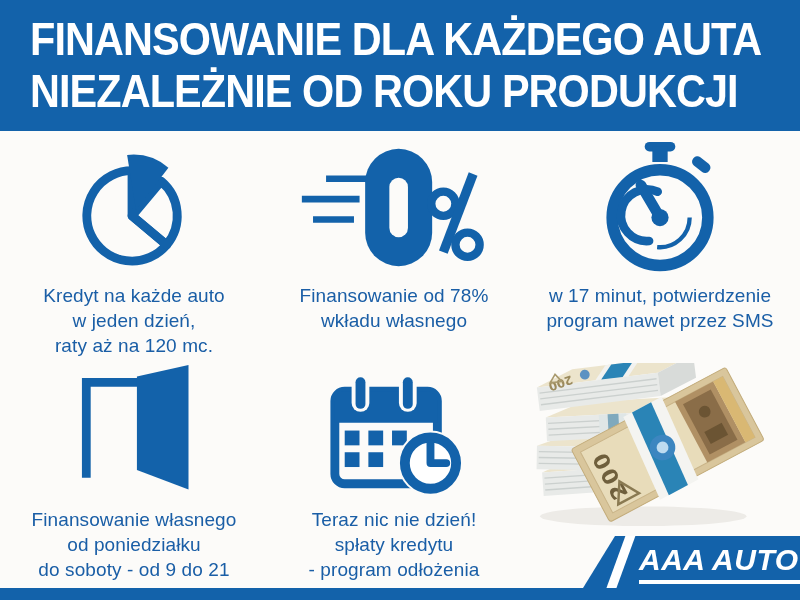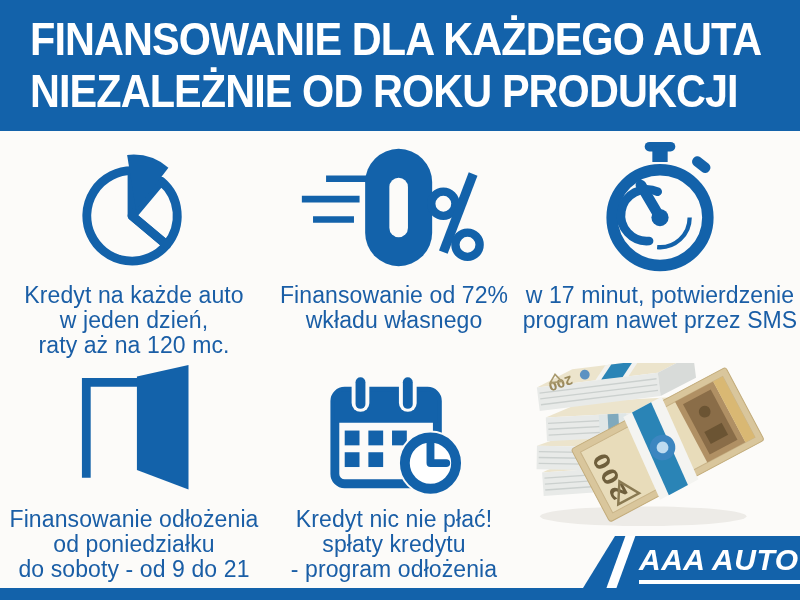--- a/index.html
+++ b/index.html
@@ -27,21 +27,21 @@
   .grid{
     position:absolute;top:131px;left:0;width:800px;height:457px;
     display:grid;grid-template-columns:268px 252px 280px;grid-template-rows:230px 227px;
   }
   .cell{display:flex;flex-direction:column;align-items:center;}
   .icon-box{display:flex;align-items:center;justify-content:center;}
   .r1 .icon-box{height:152px;}
   .r2 .icon-box{height:146px;}
   .cell-money .icon-box{height:auto;margin-top:2px;}
   .caption{
-    text-align:center;font-size:23px;line-height:25px;font-weight:500;
+    text-align:center;font-size:19px;line-height:25px;font-weight:500;
     color:var(--caption_blue);letter-spacing:.1px;
   }
   .caption span{display:block;}
   
   .f{fill:var(--primary_blue);}
   .s{stroke:var(--primary_blue);fill:none;}
   .bgfill{fill:var(--background);}
   .money-text{font-family:"DejaVu Sans",sans-serif;font-weight:bold;}
   
   .bottom-strip{position:absolute;left:0;top:588px;width:800px;height:12px;background:var(--primary_blue);}
@@ -94,21 +94,21 @@
           <path class="s" stroke-width="7" d="M2 59 H64"></path>
           <path class="s" stroke-width="7" d="M14 81 H58"></path>
           <rect class="f" x="70" y="5" width="72" height="126" rx="36"></rect>
           <rect class="bgfill" x="96" y="36" width="20" height="64" rx="10"></rect>
           <circle class="s" stroke-width="9" cx="154" cy="64" r="13"></circle>
           <path class="s" stroke-width="10" d="M186 32 L154 116"></path>
           <circle class="s" stroke-width="9" cx="180" cy="108" r="13"></circle>
         </svg>
       </div>
       <div class="caption">
-        <span>Finansowanie od 72%</span>
+        <span>Finansowanie od 78%</span>
         <span>wkładu własnego</span>
       </div>
     </div>
 
     <div class="cell r1">
       <div class="icon-box">
         <svg width="134" height="140" viewBox="0 0 140 146">
           <rect class="f" x="54" y="5" width="32" height="10" rx="5"></rect>
           <rect class="f" x="62" y="10" width="16" height="16"></rect>
           <rect class="f" x="103" y="23" width="21" height="11" rx="5" transform="rotate(38 113 28)"></rect>
@@ -126,21 +126,21 @@
     </div>
 
     <div class="cell r2">
       <div class="icon-box">
         <svg width="120" height="146" viewBox="0 0 122 150">
           <path class="s" stroke-width="9" d="M12 120 V22 H70"></path>
           <polygon class="f" points="64,16 117,4 117,132 64,112"></polygon>
         </svg>
       </div>
       <div class="caption">
-        <span>Finansowanie odłożenia</span>
+        <span>Finansowanie własnego</span>
         <span>od poniedziałku</span>
         <span>do soboty - od 9 do 21</span>
       </div>
     </div>
 
     <div class="cell r2">
       <div class="icon-box">
         <svg width="138" height="121" viewBox="0 0 140 122">
           <rect class="s" stroke-width="9" x="10" y="17" width="104" height="94" rx="10"></rect>
           <path class="f" d="M10 49 V27 a10 10 0 0 1 10 -10 h84 a10 10 0 0 1 10 10 v22 Z"></path>
@@ -153,21 +153,21 @@
           <rect class="f" x="68" y="57" width="15" height="15"></rect>
           <rect class="f" x="20" y="79" width="15" height="15"></rect>
           <rect class="f" x="44" y="79" width="15" height="15"></rect>
           <circle class="bgfill" cx="107" cy="90" r="33"></circle>
           <circle fill="#ffffff" cx="107" cy="90" r="26"></circle>
           <circle class="s" stroke-width="10" cx="107" cy="90" r="26"></circle>
           <path class="s" stroke-width="8" stroke-linecap="round" d="M107 90 V70 M107 90 H123"></path>
         </svg>
       </div>
       <div class="caption">
-        <span>Kredyt nic nie płać!</span>
+        <span>Teraz nic nie dzień!</span>
         <span>spłaty kredytu</span>
         <span>- program odłożenia</span>
       </div>
     </div>
 
     <div class="cell r2 cell-money">
       <div class="icon-box">
         <svg width="266" height="167" viewBox="0 0 270 170">
           <ellipse cx="118" cy="156" rx="105" ry="10" fill="#edebe7"></ellipse>
 

